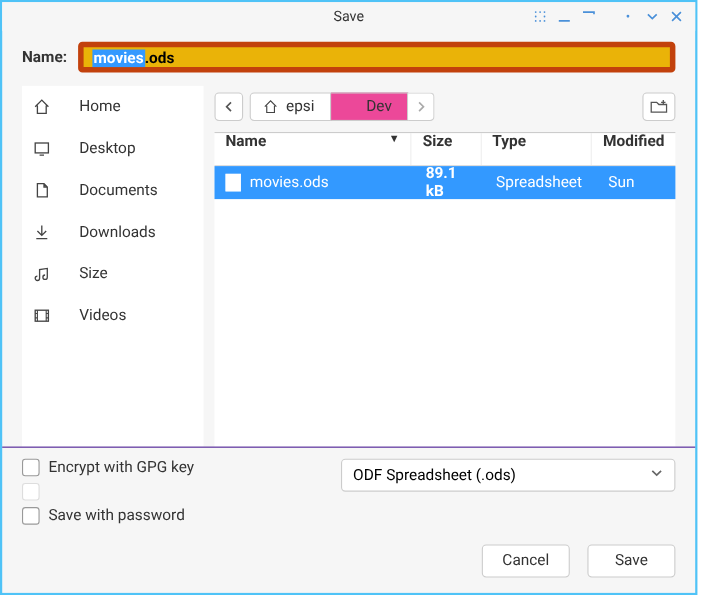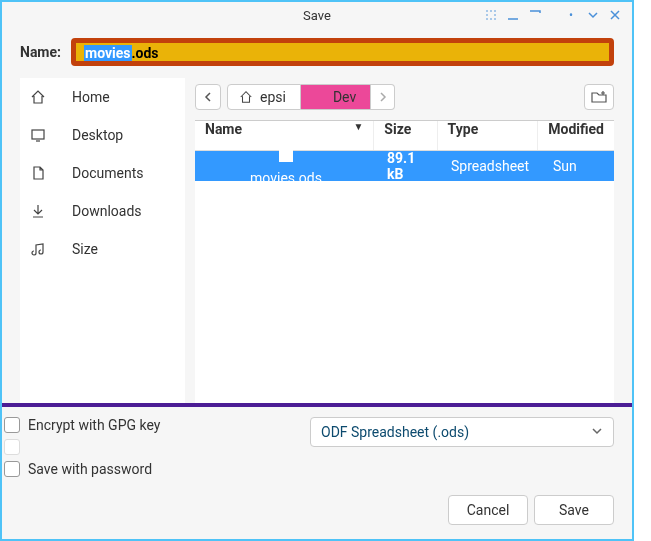--- a/index.html
+++ b/index.html
@@ -110,58 +110,58 @@
 .th-size { width: 64px; }
 .th-type { width: 102px; }
 .th-mod { flex: 1; border-right: none; }
 .sort-ind { margin-left: auto; color: #333; font-size: 10px; }
 
 .table-row {
   display: flex; height: 30px; align-items: center;
   background: #3399ff; color: #fff; cursor: pointer;
 }
 .td { padding: 0 10px; display: flex; align-items: center; gap: 8px; }
-.td-name { width: 182px; flex-direction: column; }
+.td-name { width: 182px; }
 .td-size { width: 64px; font-weight: bold; }
 .td-type { width: 102px; }
 .td-mod { flex: 1; }
 .file-icon {
   width: 14px; height: 16px; background: #fff; border: 1px solid rgba(255,255,255,0.7);
   position: relative;
 }
 
 .bottom-section {
-  border-top: 4px solid #4c1d95;
-  padding: 10px 18px 14px 2px;
+  border-top: 1px solid #4c1d95;
+  padding: 10px 18px 14px 18px;
   display: flex; flex-direction: column; gap: 0;
 }
 .options-row {
   display: flex; align-items: flex-start; gap: 20px;
 }
 .check-col {
   display: flex; flex-direction: column; gap: 6px; font-size: 14px; color: #333;
 }
 .check-item { display: flex; align-items: center; gap: 8px; cursor: pointer; }
 .check-item.disabled { color: #bbb; cursor: default; }
 .checkbox {
   width: 16px; height: 16px; border: 1px solid #999; border-radius: 3px; background: #fff;
 }
 .check-item.disabled .checkbox { border-color: #ddd; }
 
 .format-select {
   margin-left: auto; flex: 0 0 304px; height: 30px;
   border: 1px solid #ccc; border-radius: 4px; background: #fff;
-  display: flex; align-items: center; padding: 0 10px; font-size: 14px; color: #0c4a6e;
+  display: flex; align-items: center; padding: 0 10px; font-size: 14px; color: #000000;
   cursor: pointer;
   gap: 12px;
 }
 .format-select .chev { margin-left: auto; color: #666; }
 
 .button-row {
-  display: flex; justify-content: flex-end; gap: 6px; margin-top: 18px;
+  display: flex; justify-content: flex-end; gap: 16px; margin-top: 18px;
 }
 .btn {
   min-width: 80px; height: 30px; border: 1px solid #ccc; border-radius: 4px;
   background: #fff; display: flex; align-items: center; justify-content: center;
   font-size: 14px; color: #333; cursor: pointer;
 }
 </style>
 </head>
 <body>
 
@@ -251,20 +251,29 @@
         <span>Downloads</span>
       </div>
       <div class="side-item">
         <span class="side-icon">
             <svg width="16" height="16" viewBox="0 0 16 16">
               <path d="M6 12 V4 L13 3 V11 M6 12 A2 2 0 1 1 4 10 M13 11 A2 2 0 1 1 11 9" stroke="#444" stroke-width="1.2" fill="none"></path>
             </svg>
           </span>
         <span>Size</span>
       </div>
+      <div class="side-item">
+        <span class="side-icon">
+            <svg width="16" height="16" viewBox="0 0 16 16">
+              <rect x="2" y="3" width="12" height="10" stroke="#444" stroke-width="1.2" fill="none"></rect>
+              <path d="M4 3 V13 M12 3 V13 M2 6 H4 M2 10 H4 M12 6 H14 M12 10 H14" stroke="#444" stroke-width="1"></path>
+            </svg>
+          </span>
+        <span>Videos</span>
+      </div>
     </div>
 
     <div class="content">
       <div class="path-row">
         <div class="path-back">
           <svg width="8" height="10" viewBox="0 0 8 10">
               <path d="M6 1 L2 5 L6 9" stroke="#555" stroke-width="1.5" fill="none"></path>
             </svg>
         </div>
         <div style="display:flex">

